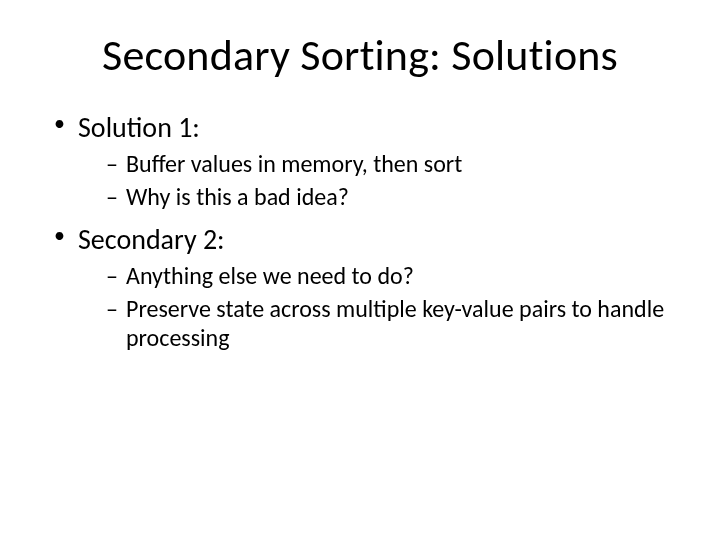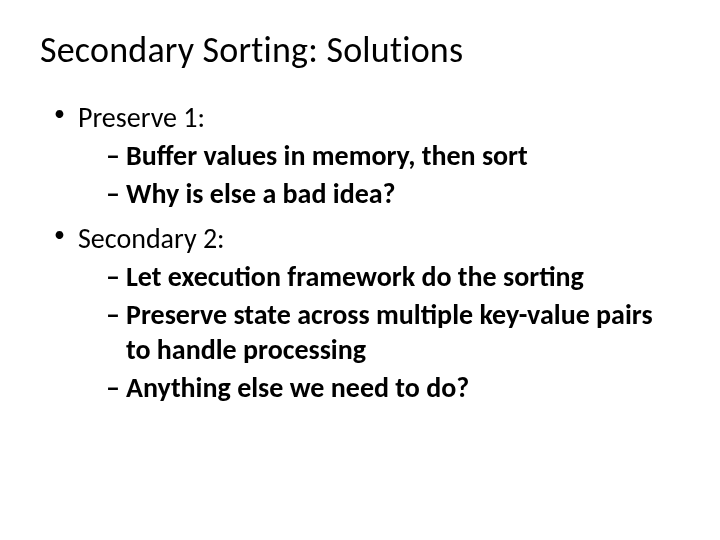--- a/index.html
+++ b/index.html
@@ -12,22 +12,23 @@
     color: #000;
     overflow: hidden;
   }
   .slide {
     box-sizing: border-box;
     width: 720px;
     height: 540px;
     padding: 20px 40px 0 40px;
   }
   .title {
-    font-size: 36px;
+    font-size: 44px;
     font-weight: 400;
+    text-align: center;
     margin: 8px 0 28px 0;
     letter-spacing: 0.2px;
   }
   ul.level1 {
     list-style: none;
     margin: 0;
     padding: 0 0 0 14px;
   }
   ul.level1 > li {
     font-size: 28px;
@@ -42,50 +43,48 @@
     left: 0;
     top: 0;
     font-size: 22px;
   }
   ul.level2 {
     list-style: none;
     margin: 4px 0 10px 0;
     padding: 0 0 0 28px;
   }
   ul.level2 > li {
-    font-size: 28px;
+    font-size: 24px;
     line-height: 1.22;
     margin-bottom: 4px;
     position: relative;
     padding-left: 20px;
-    font-weight: bold;
   }
   ul.level2 > li::before {
     content: "–";
     position: absolute;
     left: 0;
     top: 0;
   }
 </style>
 </head>
 <body>
 
 <div class="slide">
   <h1 class="title">Secondary Sorting: Solutions</h1>
 
   <ul class="level1">
     <li>
-      <span>Preserve 1:</span>
+      <span>Solution 1:</span>
       <ul class="level2">
         <li>Buffer values in memory, then sort</li>
-        <li>Why is else a bad idea?</li>
+        <li>Why is this a bad idea?</li>
       </ul>
     </li>
     <li>
       <span>Secondary 2:</span>
       <ul class="level2">
-        <li>Let execution framework do the sorting</li>
+        <li>Anything else we need to do?</li>
         <li>Preserve state across multiple key-value pairs to handle processing</li>
-        <li>Anything else we need to do?</li>
       </ul>
     </li>
   </ul>
 </div>
 
 </body></html>

